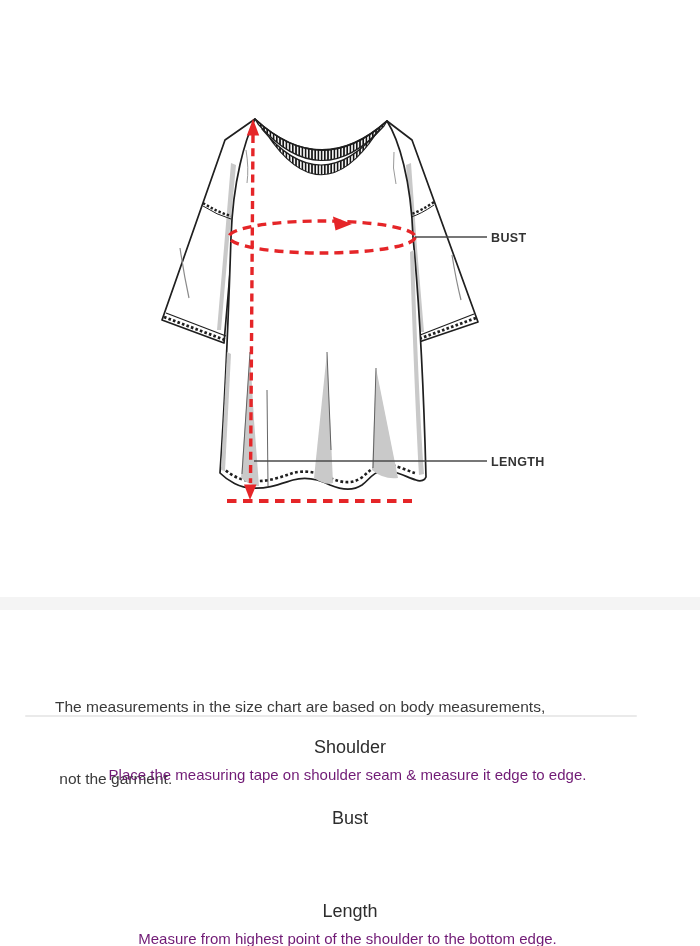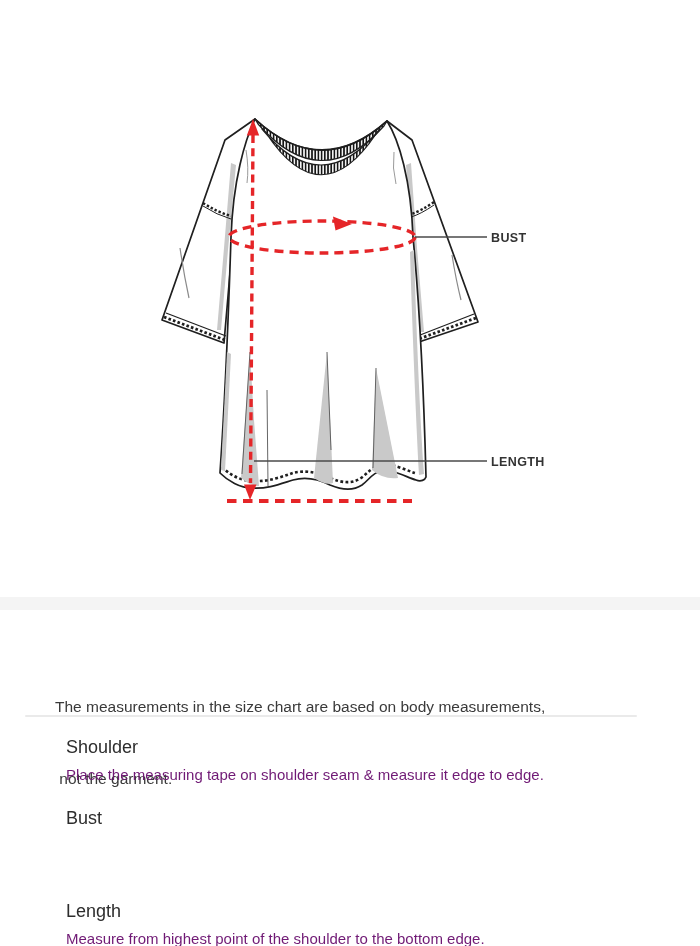--- a/index.html
+++ b/index.html
@@ -9,21 +9,21 @@
     font-family:"Liberation Sans","DejaVu Sans",sans-serif;
     -webkit-font-smoothing:antialiased;
   }
   .diagram-wrap{position:absolute;left:0;top:0;width:700px;height:580px;}
   .divider-band{position:absolute;left:0;top:597px;width:700px;height:13px;background:#f4f4f4;}
   .note{
     position:absolute;left:55px;top:647px;width:580px;
     font-size:15.5px;line-height:24px;color:#3a3a3a;white-space:pre-wrap;
   }
   .section-divider{position:absolute;left:25px;top:715px;width:612px;height:2px;background:#eaeaea;border-radius:2px;}
-  .section{position:absolute;left:66px;width:590px;}
+  .section{position:absolute;left:55px;width:590px;text-align:center;}
   .section h3{
     margin:0 0 5px 0;font-size:18px;font-weight:400;color:#2d2d2d;line-height:20px;
   }
   .section p{
     margin:0;font-size:15px;line-height:25.5px;color:#701a75;max-width:585px;
   }
   .sec-shoulder{top:737px;}
   .sec-bust{top:808px;}
   .sec-length{top:901px;}
   svg text.measure-label{

